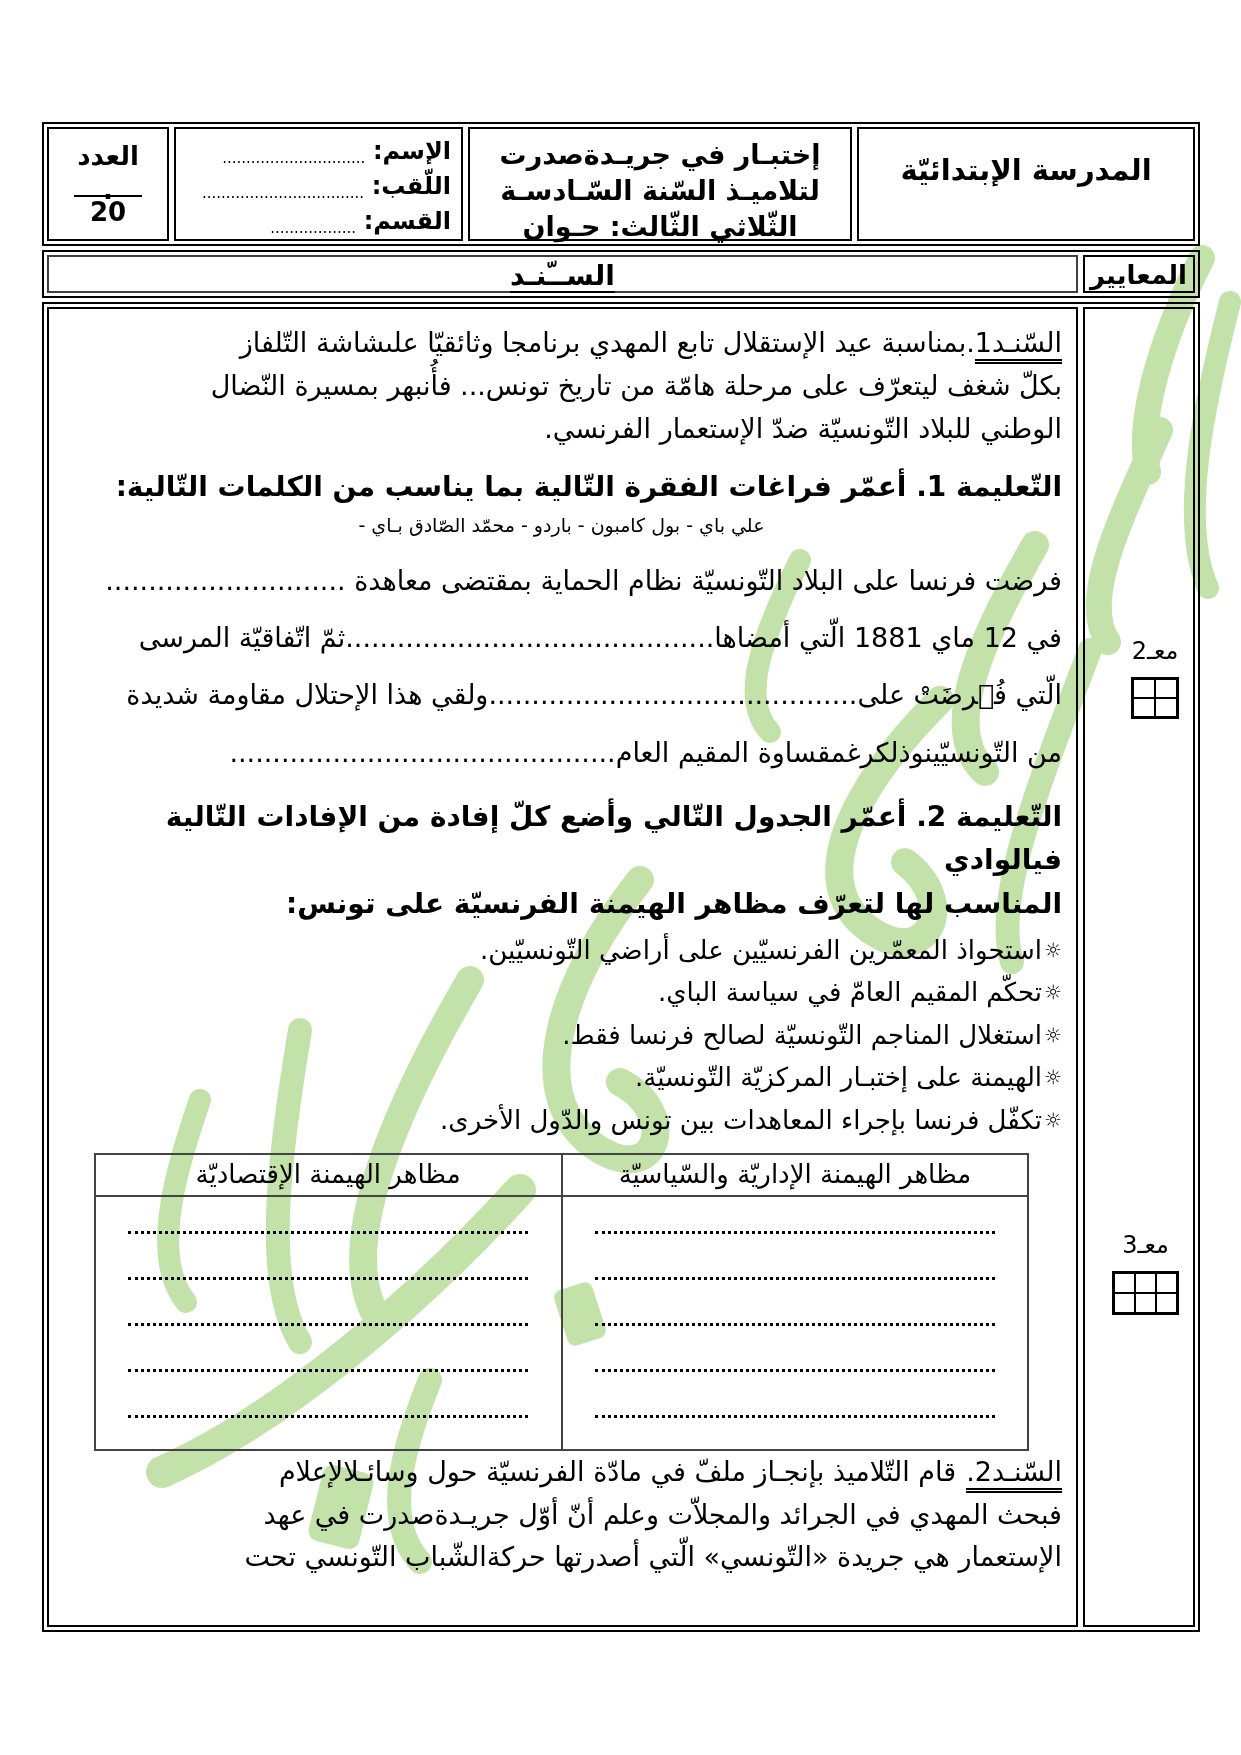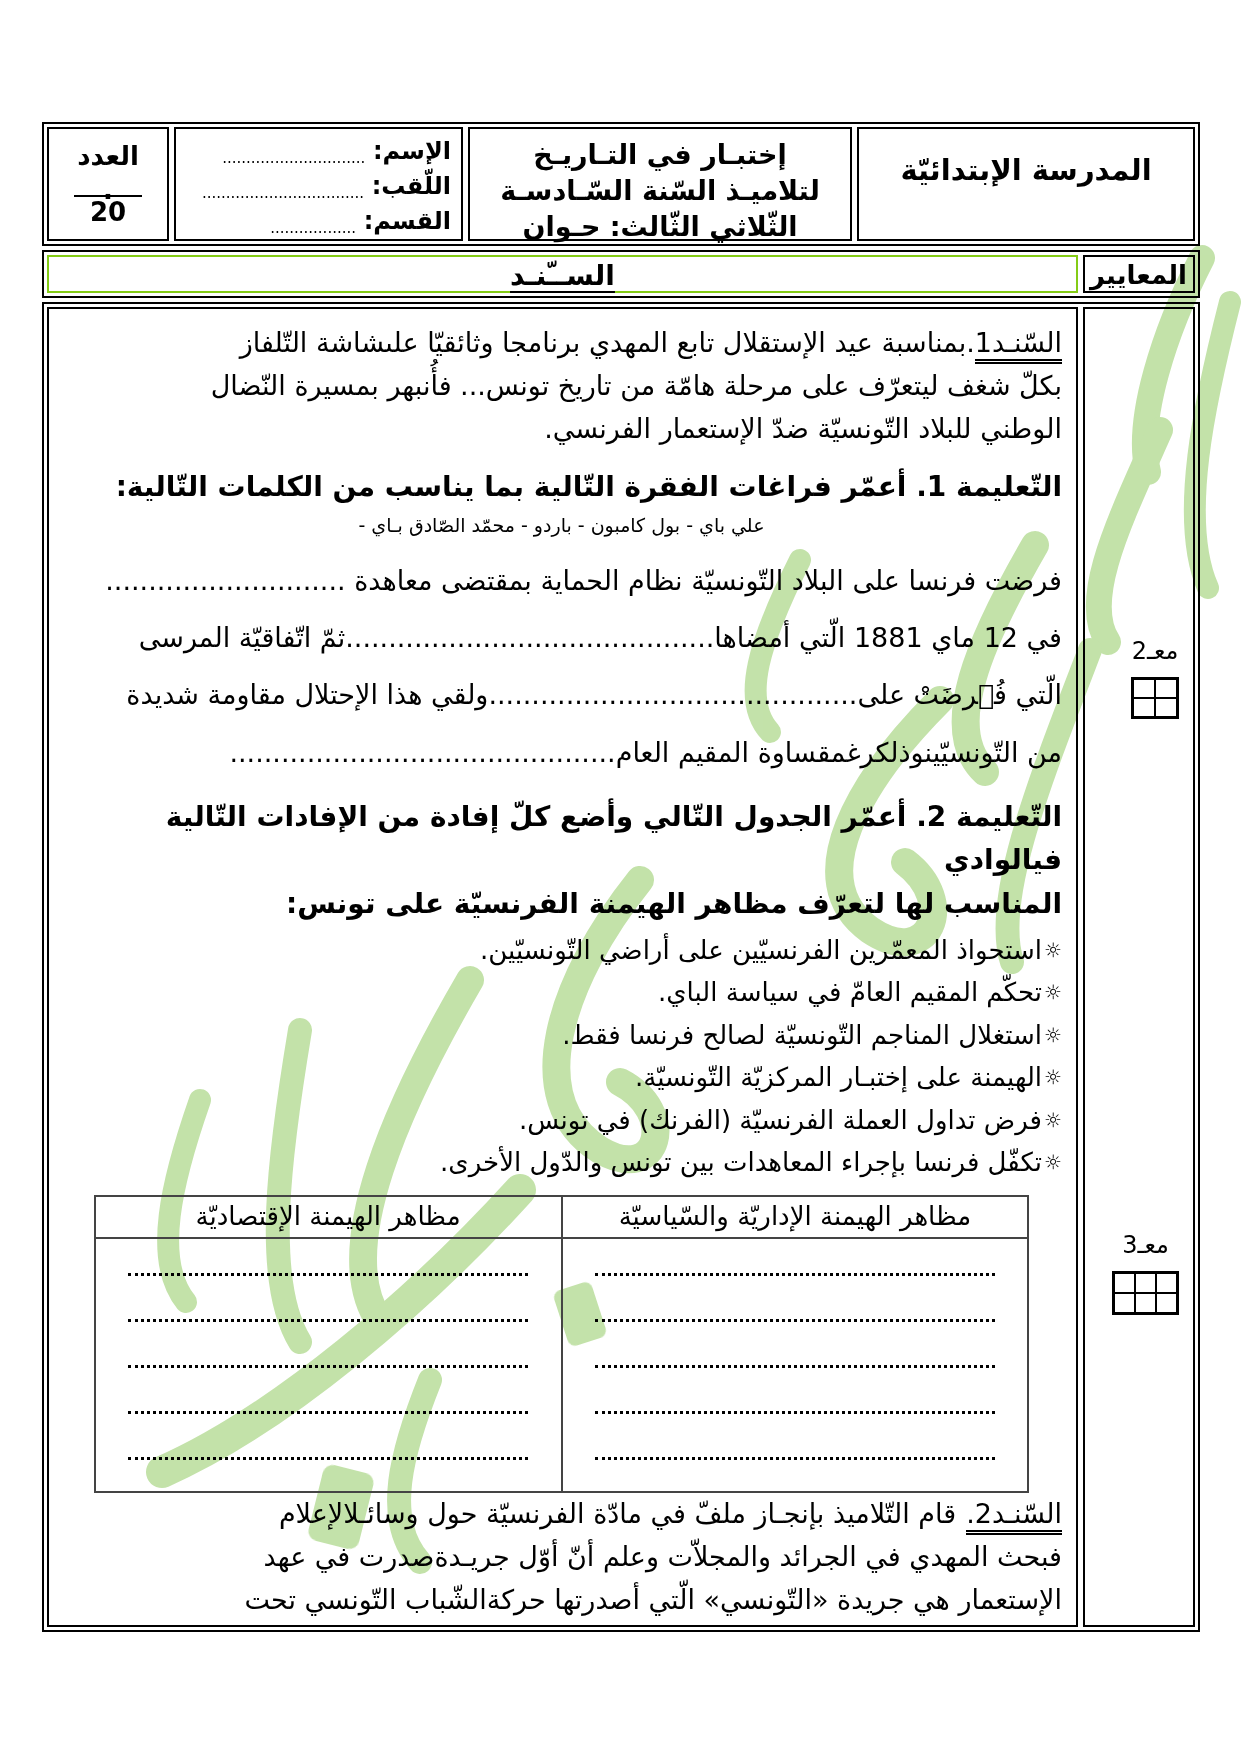--- a/index.html
+++ b/index.html
@@ -26,21 +26,21 @@
   .frac{margin-top:14px;font-weight:bold;}
   .frac .num{display:block;font-size:26px;line-height:10px;}
   .frac .den{display:inline-block;border-top:2px solid #000;padding:0 16px;font-size:26px;}
 
   
   .band{position:absolute;top:250px;right:41px;width:1158px;height:48px;
         border:2px solid #000;padding:3px;box-sizing:border-box;
         display:flex;gap:5px;direction:rtl;}
   .b-crit{flex:0 0 112px;border:2px solid #000;box-sizing:border-box;
           font-weight:bold;font-size:26px;text-align:right;padding:3px 6px 0 0;}
-  .b-sanad{flex:1;border:2px solid #84cc16;box-sizing:border-box;text-align:center;
+  .b-sanad{flex:1;border:2px solid #404040;box-sizing:border-box;text-align:center;
            font-weight:bold;font-size:28px;padding-top:2px;
            text-decoration:underline;text-underline-offset:6px;}
 
   
   .main{position:absolute;top:302px;right:41px;width:1158px;height:1330px;
         border:2px solid #000;padding:3px;box-sizing:border-box;
         display:flex;gap:5px;direction:rtl;}
   .crit-col{flex:0 0 112px;border:2px solid #000;box-sizing:border-box;position:relative;}
   .content{flex:1;border:2px solid #000;box-sizing:border-box;
            padding:8px 14px 0 12px;font-size:27px;text-align:right;overflow:hidden;}
@@ -104,21 +104,21 @@
     </g>
   </svg>
 
   <div class="layer">
 
     <div class="hdr">
       <div class="hcell c-school">
         <span>المدرسة الإبتدائيّة</span>
       </div>
       <div class="hcell c-title">
-        <div>إختبـار في التـاريـخ</div>
+        <div>إختبـار في جريـدةصدرت</div>
         <div>لتلاميـذ السّنة السّـادسـة</div>
         <div>الثّلاثي الثّالث: جـوان</div>
       </div>
       <div class="hcell c-names">
         <div class="row">
           <span class="lbl">الإسم:</span>
           <span class="dots">..............................</span>
         </div>
         <div class="row">
           <span class="lbl">اللّقب:</span>
@@ -184,21 +184,20 @@
 من التّونسيّينوذلكرغمقساوة المقيم العام.............................................</p>
 
         <p class="instr pre">التّعليمة 2. أعمّر الجدول التّالي وأضع كلّ إفادة من الإفادات التّالية فيالوادي
 المناسب لها لتعرّف مظاهر الهيمنة الفرنسيّة على تونس:</p>
 
         <div class="bullets">
           <div class="bullet"><span class="bg">☼</span><span>استحواذ المعمّرين الفرنسيّين على أراضي التّونسيّين.</span></div>
           <div class="bullet"><span class="bg">☼</span><span>تحكّم المقيم العامّ في سياسة الباي.</span></div>
           <div class="bullet"><span class="bg">☼</span><span>استغلال المناجم التّونسيّة لصالح فرنسا فقط.</span></div>
           <div class="bullet"><span class="bg">☼</span><span>الهيمنة على إختبـار المركزيّة التّونسيّة.</span></div>
-          <div class="bullet"><span class="bg">☼</span><span>فرض تداول العملة الفرنسيّة (الفرنك) في تونس.</span></div>
           <div class="bullet"><span class="bg">☼</span><span>تكفّل فرنسا بإجراء المعاهدات بين تونس والدّول الأخرى.</span></div>
         </div>
 
         <div class="tbl">
           <div class="thead">
             <div>مظاهر الهيمنة الإداريّة والسّياسيّة</div>
             <div>مظاهر الهيمنة الإقتصاديّة</div>
           </div>
           <div class="tbody">
             <div class="tcol">

